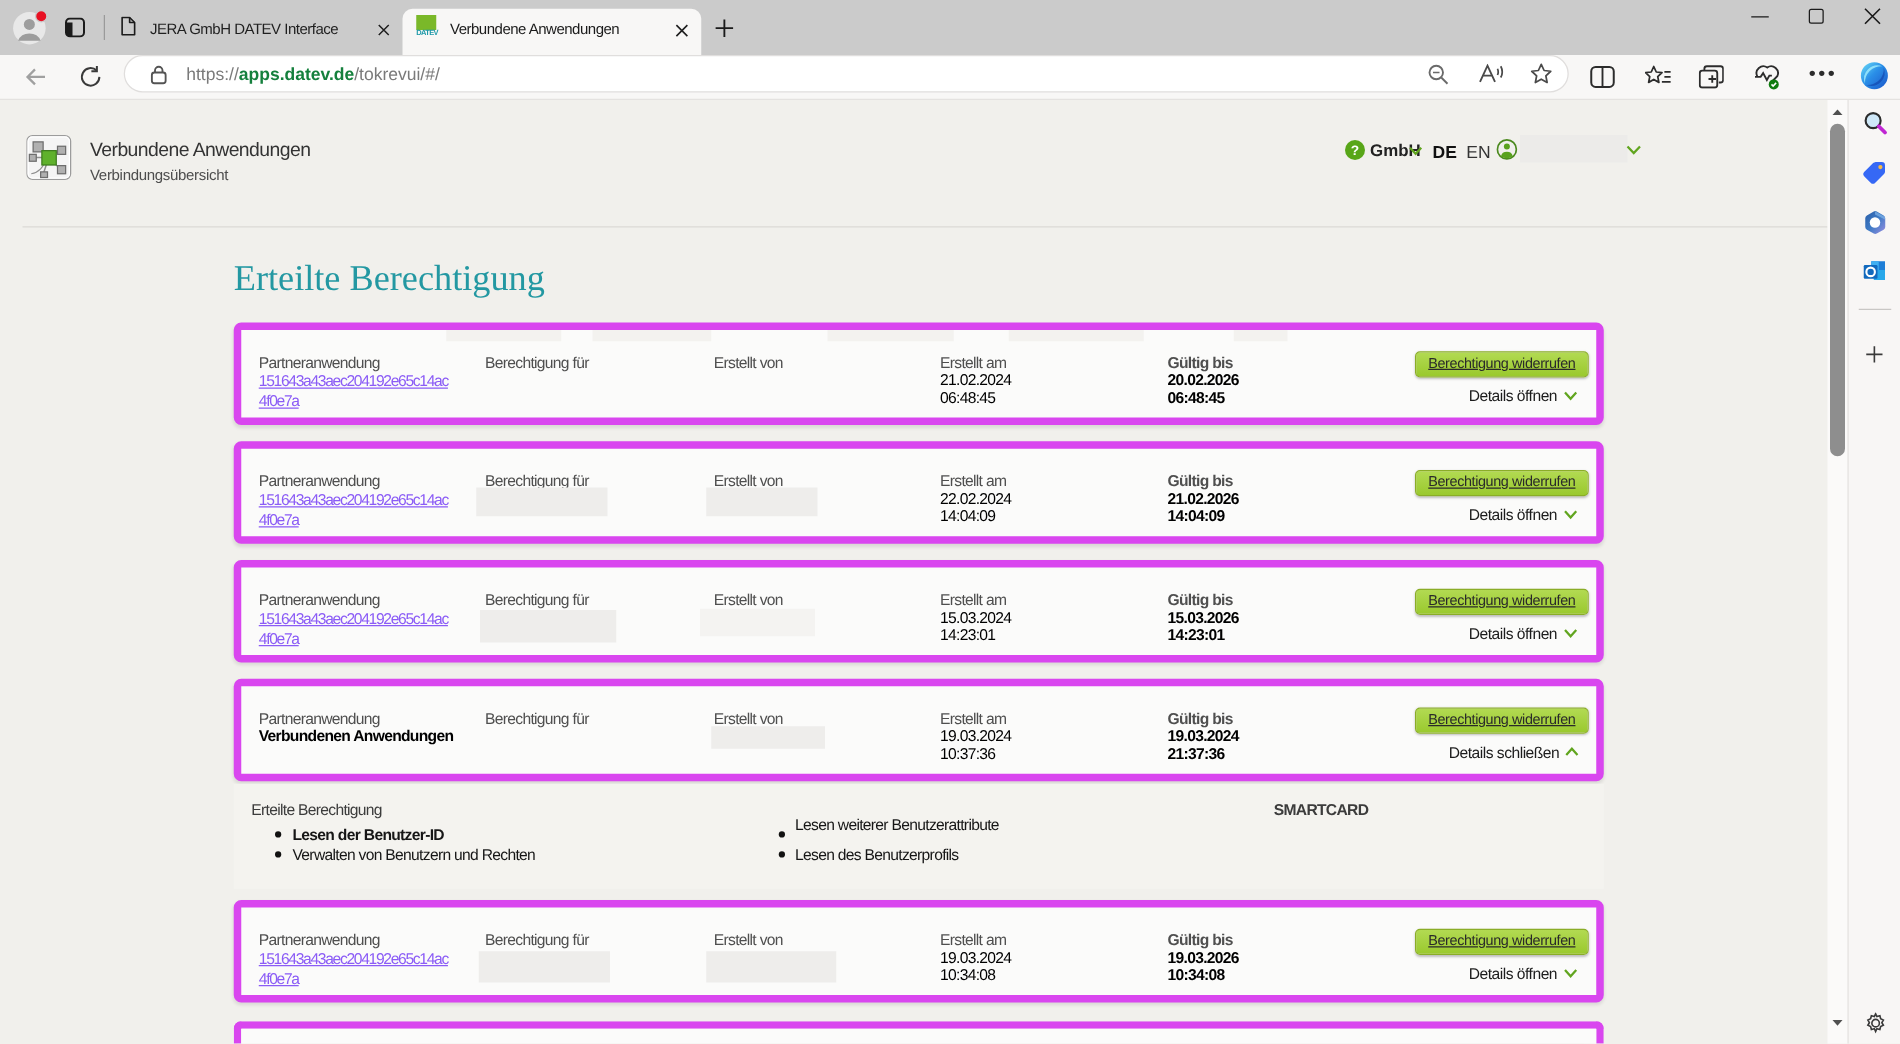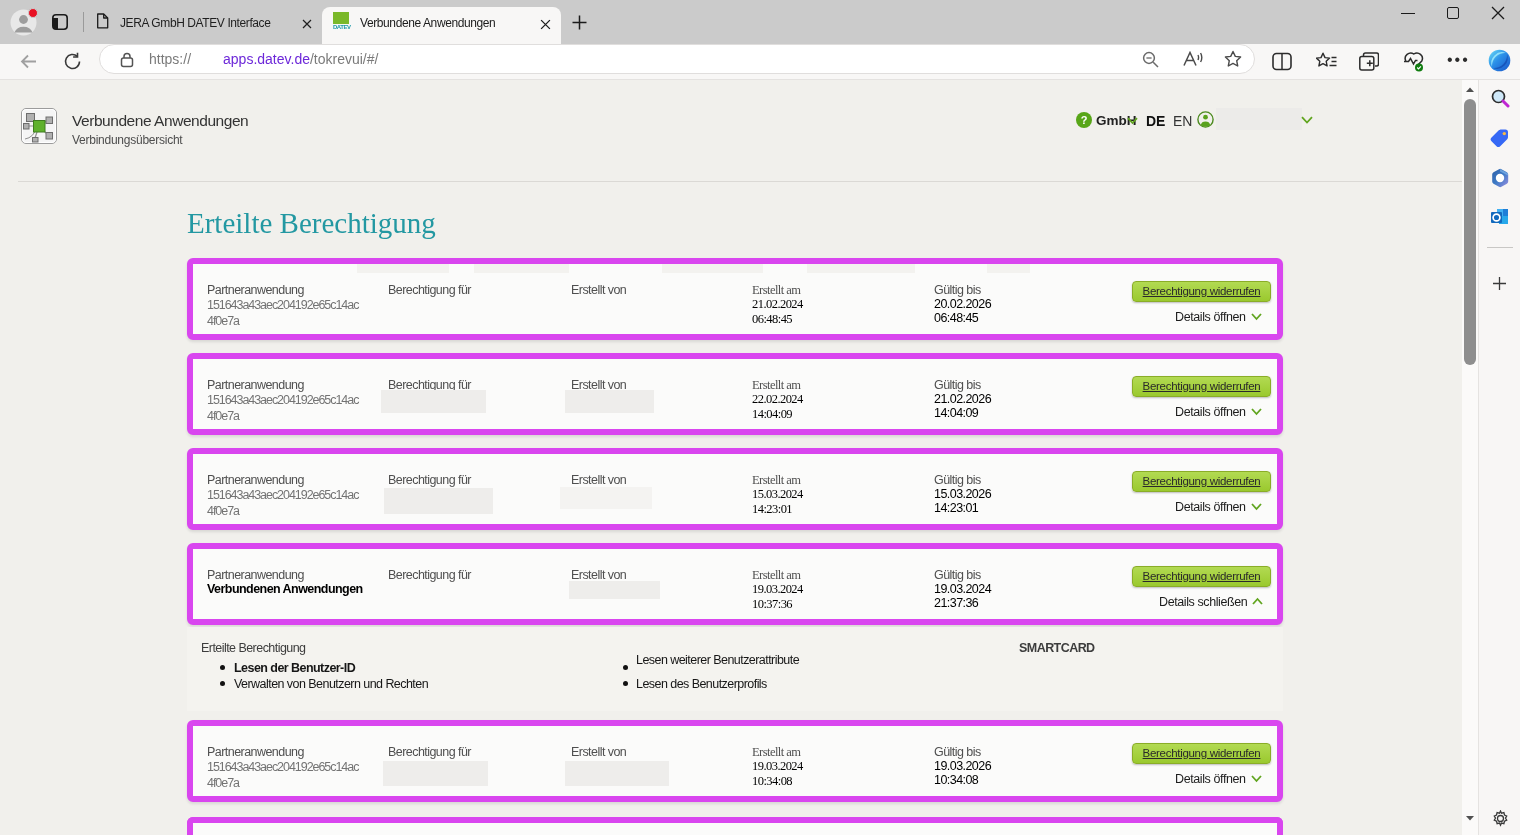--- a/index.html
+++ b/index.html
@@ -7,39 +7,39 @@
 body { font-family:"Liberation Sans",sans-serif; overflow:hidden; position:relative; background:#f1f0ec; }
 .abs { position:absolute; }
 
 
 #titlebar { position:absolute; left:0; top:0; width:1520px; height:44px; background:#cbcbcb;text-align:right; }
 #navbar { position:absolute; left:0; top:44px; width:1520px; height:36px; background:#f8f7f6; border-bottom:1px solid #e4e2e0; }
 .tab-active { position:absolute; left:322px; top:7px; width:239px; height:37px; background:#f8f7f6; border-radius:8px 8px 0 0; }
 .tab-title { position:absolute; font-size:12px; letter-spacing:-0.4px; color:#333; top:16px; white-space:nowrap; }
 #addrbar { position:absolute; left:99px; top:0px; width:1156px; height:30px; background:#fff; border:1px solid #e0dedd; border-radius:15px; }
 .urltext { position:absolute; left:49px; top:6px; font-size:14px; color:#7a7a7a; white-space:nowrap; }
-.urltext b { color:#6d28d9; font-weight:normal;margin-left:32px; }
+.urltext b { color:#15803d; font-weight:bold; }
 
 
 #page { position:absolute; left:0; top:80px; width:1462px; height:755px; background:#f1f0ec; }
 #apphead-title { position:absolute; left:72px; top:32px; font-size:15.5px; letter-spacing:-0.45px; color:#333; }
 #apphead-sub { position:absolute; left:72px; top:53px; font-size:12px; letter-spacing:-0.25px; color:#4d4d4d; }
 #hr1 { position:absolute; left:18px; top:101px; width:1444px; height:1px; background:#dbd9d5; }
 h1.main { position:absolute; left:187px; top:127px; font-family:"Liberation Serif",serif; font-size:29px; font-weight:normal; color:#2398a2; }
 
 .card { position:absolute; left:187px; width:1096px; background:#fbfbfa; border:6px solid #d946ef; border-radius:6px; box-shadow:0 2px 3px rgba(0,0,0,0.10); }
 .lbl { position:absolute; top:19px; font-size:12.5px; letter-spacing:-0.55px; color:#4f4f4f; white-space:nowrap; }
 .val { position:absolute; top:32.5px; font-size:12.5px; letter-spacing:-0.55px; }
-.idv { letter-spacing:-1.05px; color:#737373; line-height:16px; white-space:nowrap; }
+.idv { letter-spacing:-1.05px; color:#8b5cf6; line-height:16px; white-space:nowrap;text-decoration:underline; }
 .redact { position:absolute; background:#eeedeb; }
 .btn { position:absolute; left:939px; top:17px; width:139px; height:21px; background:linear-gradient(#b2da52,#9ac92e); border:1px solid #8aad27; border-radius:4px; font-size:11.5px; letter-spacing:-0.3px; color:#2a2a2a; text-align:center; line-height:19px; box-shadow:0 1px 2px rgba(0,0,0,0.25);text-decoration:underline; }
 .details { position:absolute; top:46px; font-size:12.5px; letter-spacing:-0.4px; color:#1c1c1c; white-space:nowrap; }
 .chev { display:inline-block; width:11px; height:11px; position:relative; top:1px; margin-left:5px; }
 
-.c1 { left:14px; } .c2 { left:195px; } .c3 { left:378px; } .c4 { left:559px;font-family:Liberation Serif, serif; } .c5 { left:741px; }
+.c1 { left:14px; } .c2 { left:195px; } .c3 { left:378px; } .c4 { left:559px; } .c5 { left:741px;font-weight:bold; }
 
 #detailbox { position:absolute; left:187px; top:547px; width:1096px; height:84px; background:#f4f3ef; }
 .bullet { font-size:12.5px; letter-spacing:-0.55px; color:#161616; }
 .dotc { width:5px; height:5px; border-radius:50%; background:#111; }
 
 
 #vscroll { position:absolute; left:1462px; top:80px; width:16px; height:755px; background:#fbfaf9; }
 #vthumb { position:absolute; left:2px; top:19px; width:12px; height:266px; background:#8e8e8e; border-radius:6px; }
 #sidebar { position:absolute; left:1478px; top:80px; width:42px; height:755px; background:#f8f6f5; border-left:1px solid #e5e3e1; }
 </style>

